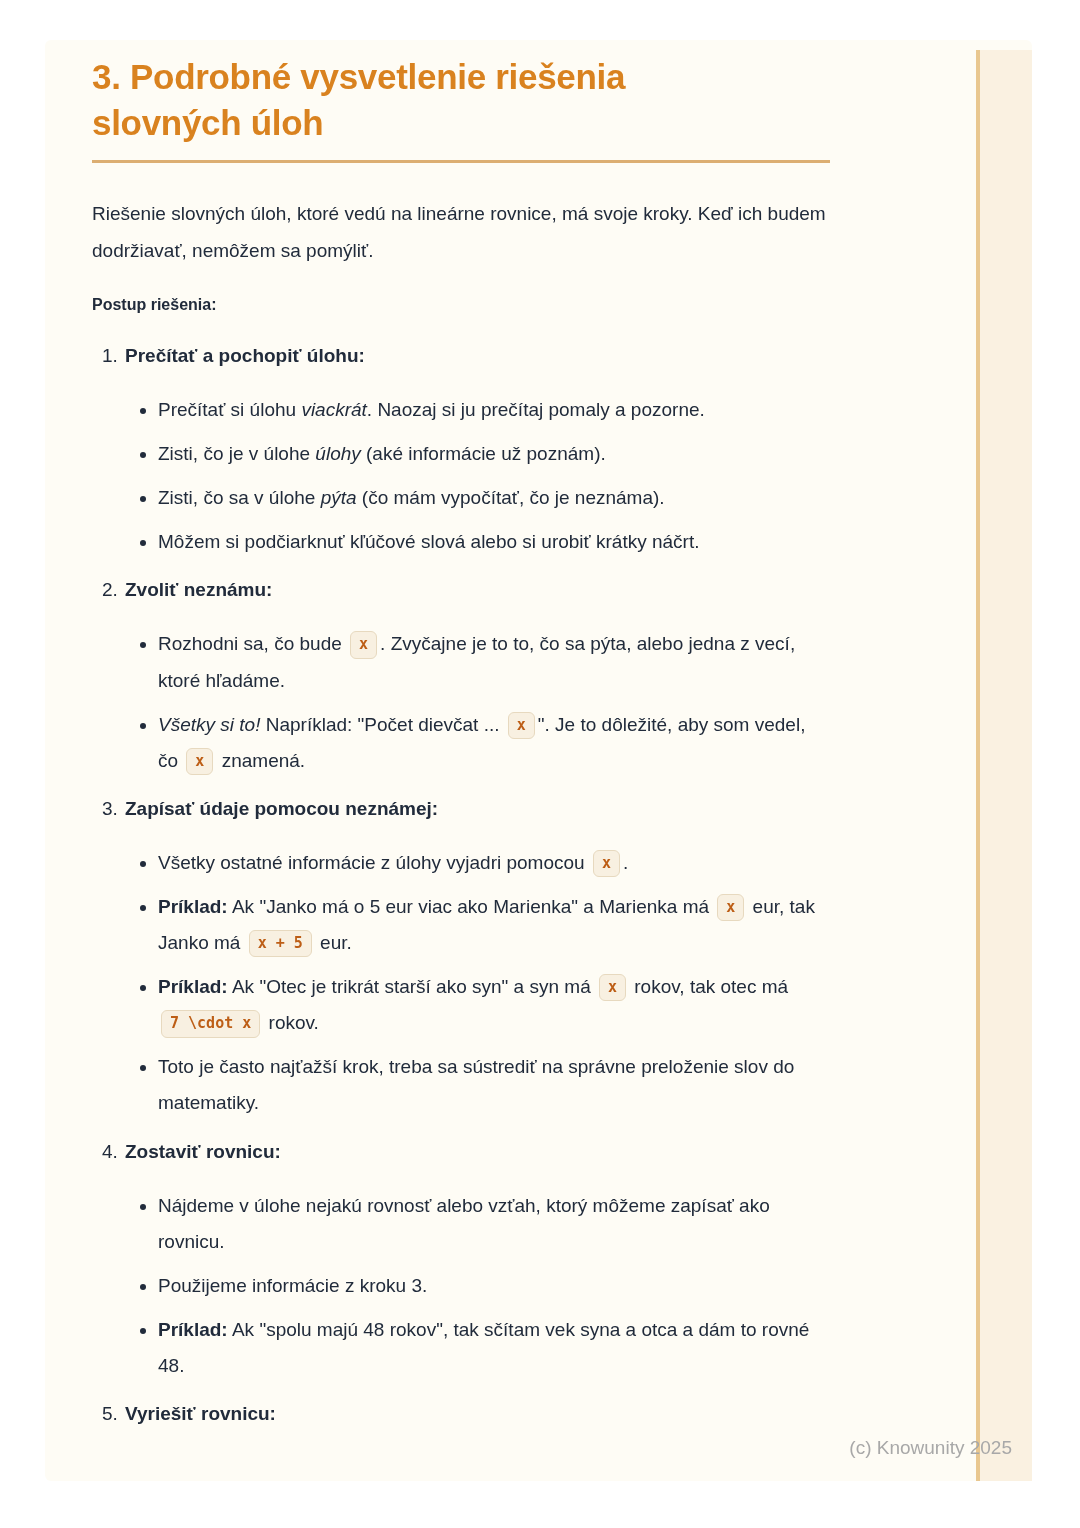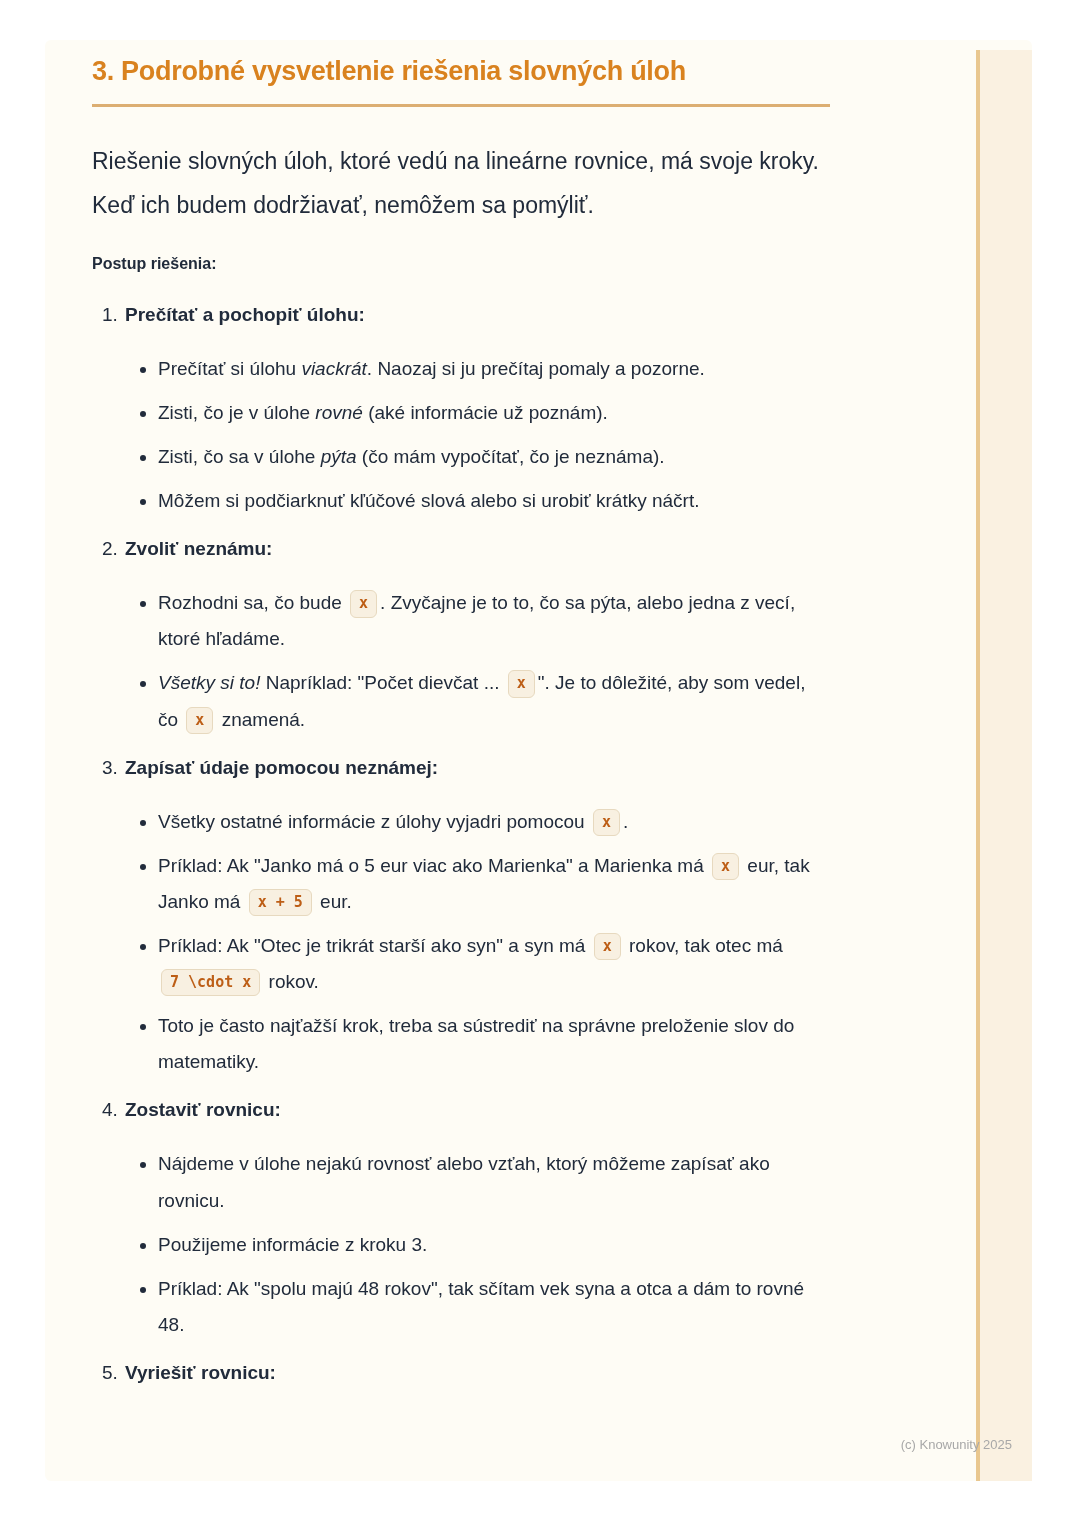--- a/index.html
+++ b/index.html
@@ -43,35 +43,35 @@
     border-left:4px solid var(--stripe-border);
   }
   .content{
     position:absolute;
     left:92px; top:54px;
     width:738px;
   }
   h1{
     margin:0 0 14px 0;
     max-width:640px;
-    font-size:27px;
+    font-size:35px;
     line-height:1.32;
     font-weight:700;
     letter-spacing:-0.3px;
     color:var(--accent);
   }
   hr.title-rule{
     border:none;
     border-top:3px solid var(--divider);
     margin:0 0 32px 0;
     width:100%;
   }
   p.intro{
     margin:0 0 21px 0;
-    font-size:23px;
+    font-size:19px;
     line-height:1.95;
   }
   p.procedure-label{
     margin:0 0 17px 0;
     font-size:16px;
     line-height:1.9;
     font-weight:700;
   }
   ol.steps{
     list-style:none;
@@ -95,41 +95,41 @@
     list-style:disc outside;
     margin:18px 0 12px 0;
     padding-left:33px;
   }
   ul.bullets > li{
     margin-bottom:8px;
     max-width:672px;
   }
   ul.bullets > li::marker{color:var(--body-text);}
   em{}
-  strong{font-weight:400;}
+  strong{font-weight:700;}
   code.chip{
     display:inline-block;
     margin:0 3px;
     padding:2px 8px 3px 8px;
     background:var(--code-bg);
     border:1px solid var(--code-border);
     border-radius:6px;
     font-family:"DejaVu Sans Mono","Liberation Mono",monospace;
     font-size:15px;
     line-height:1.35;
     font-weight:700;
     color:var(--code-text);
     white-space:pre;
     vertical-align:1px;
   }
   .footer{
     position:absolute;
     top:1437px;
     right:68px;
-    font-size:13px;
+    font-size:19px;
     color:var(--footer-text);
     z-index:3;
   }
   .stripe{z-index:1;}
   .content{z-index:2;}
 </style>
 </head>
 <body>
 
 <div class="page">
@@ -137,21 +137,21 @@
   <div class="stripe"></div>
 
   <div class="content">
     <h1>3. Podrobné vysvetlenie riešenia slovných úloh</h1>
     <hr class="title-rule">
     <p class="intro">Riešenie slovných úloh, ktoré vedú na lineárne rovnice, má svoje kroky. Keď ich budem dodržiavať, nemôžem sa pomýliť.</p>
     <p class="procedure-label">Postup riešenia:</p>
     <ol class="steps" id="steps">
         <li class="step"><span class="step-num">1.</span><span class="step-title">Prečítať a pochopiť úlohu:</span><ul class="bullets">
             <li><span>Prečítať si úlohu </span><em>viackrát</em><span>. Naozaj si ju prečítaj pomaly a pozorne.</span></li>
-            <li><span>Zisti, čo je v úlohe </span><em>rovné</em><span> (aké informácie už poznám).</span></li>
+            <li><span>Zisti, čo je v úlohe </span><em>úlohy</em><span> (aké informácie už poznám).</span></li>
             <li><span>Zisti, čo sa v úlohe </span><em>pýta</em><span> (čo mám vypočítať, čo je neznáma).</span></li>
             <li><span>Môžem si podčiarknuť kľúčové slová alebo si urobiť krátky náčrt.</span></li>
           </ul></li>
         <li class="step"><span class="step-num">2.</span><span class="step-title">Zvoliť neznámu:</span><ul class="bullets">
             <li><span>Rozhodni sa, čo bude </span><code class="chip">x</code><span>. Zvyčajne je to to, čo sa pýta, alebo jedna z vecí, ktoré hľadáme.</span></li>
             <li><em>Všetky si to!</em><span> Napríklad: "Počet dievčat ... </span><code class="chip">x</code><span>". Je to dôležité, aby som vedel, čo </span><code class="chip">x</code><span> znamená.</span></li>
           </ul></li>
         <li class="step"><span class="step-num">3.</span><span class="step-title">Zapísať údaje pomocou neznámej:</span><ul class="bullets">
             <li><span>Všetky ostatné informácie z úlohy vyjadri pomocou </span><code class="chip">x</code><span>.</span></li>
             <li><strong>Príklad:</strong><span> Ak "Janko má o 5 eur viac ako Marienka" a Marienka má </span><code class="chip">x</code><span> eur, tak Janko má </span><code class="chip">x + 5</code><span> eur.</span></li>

